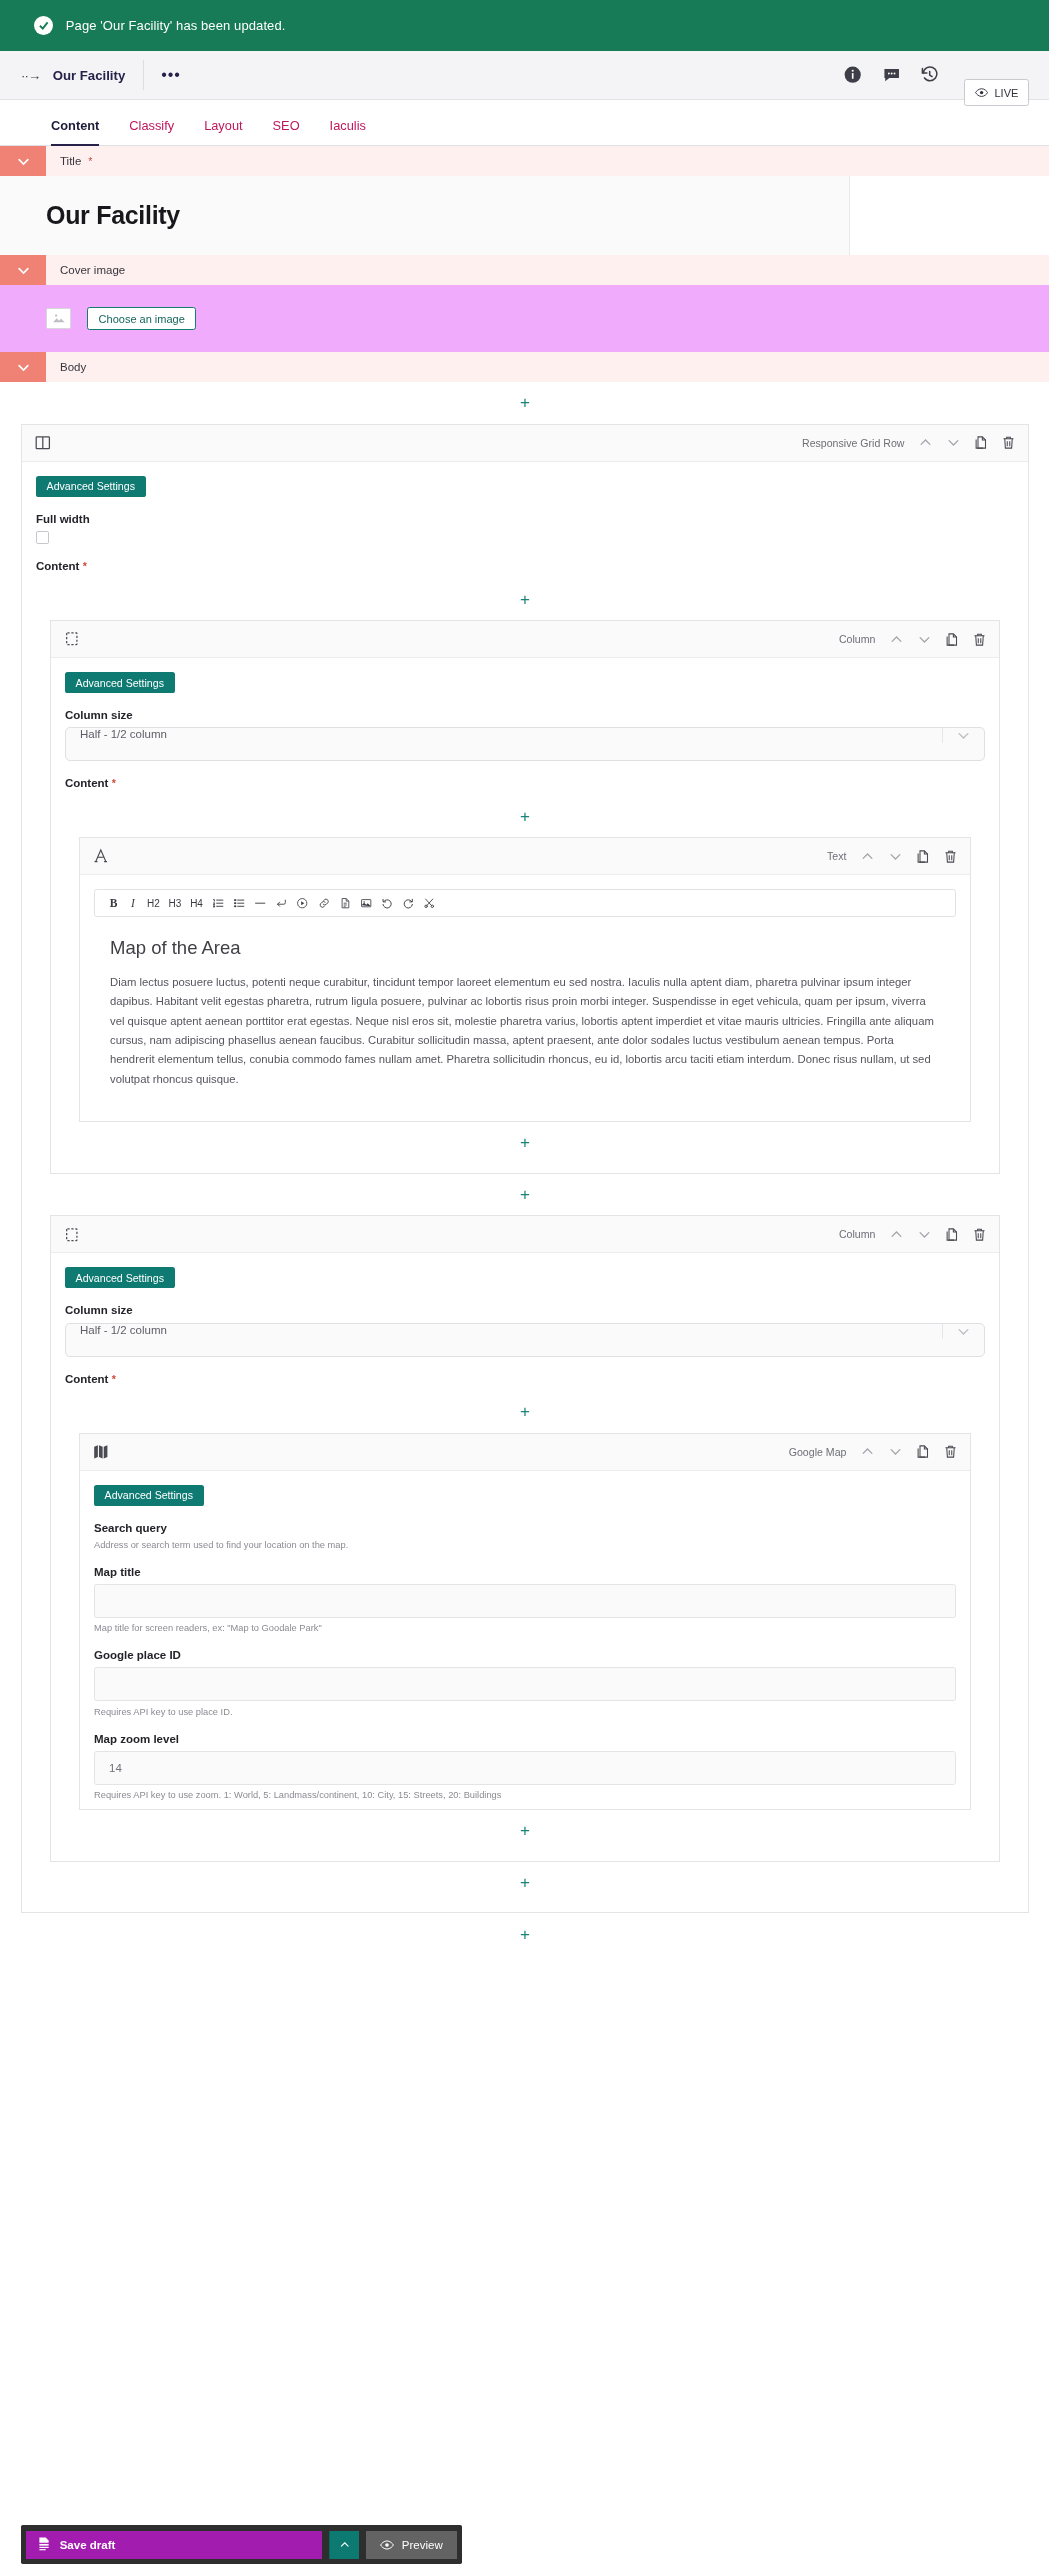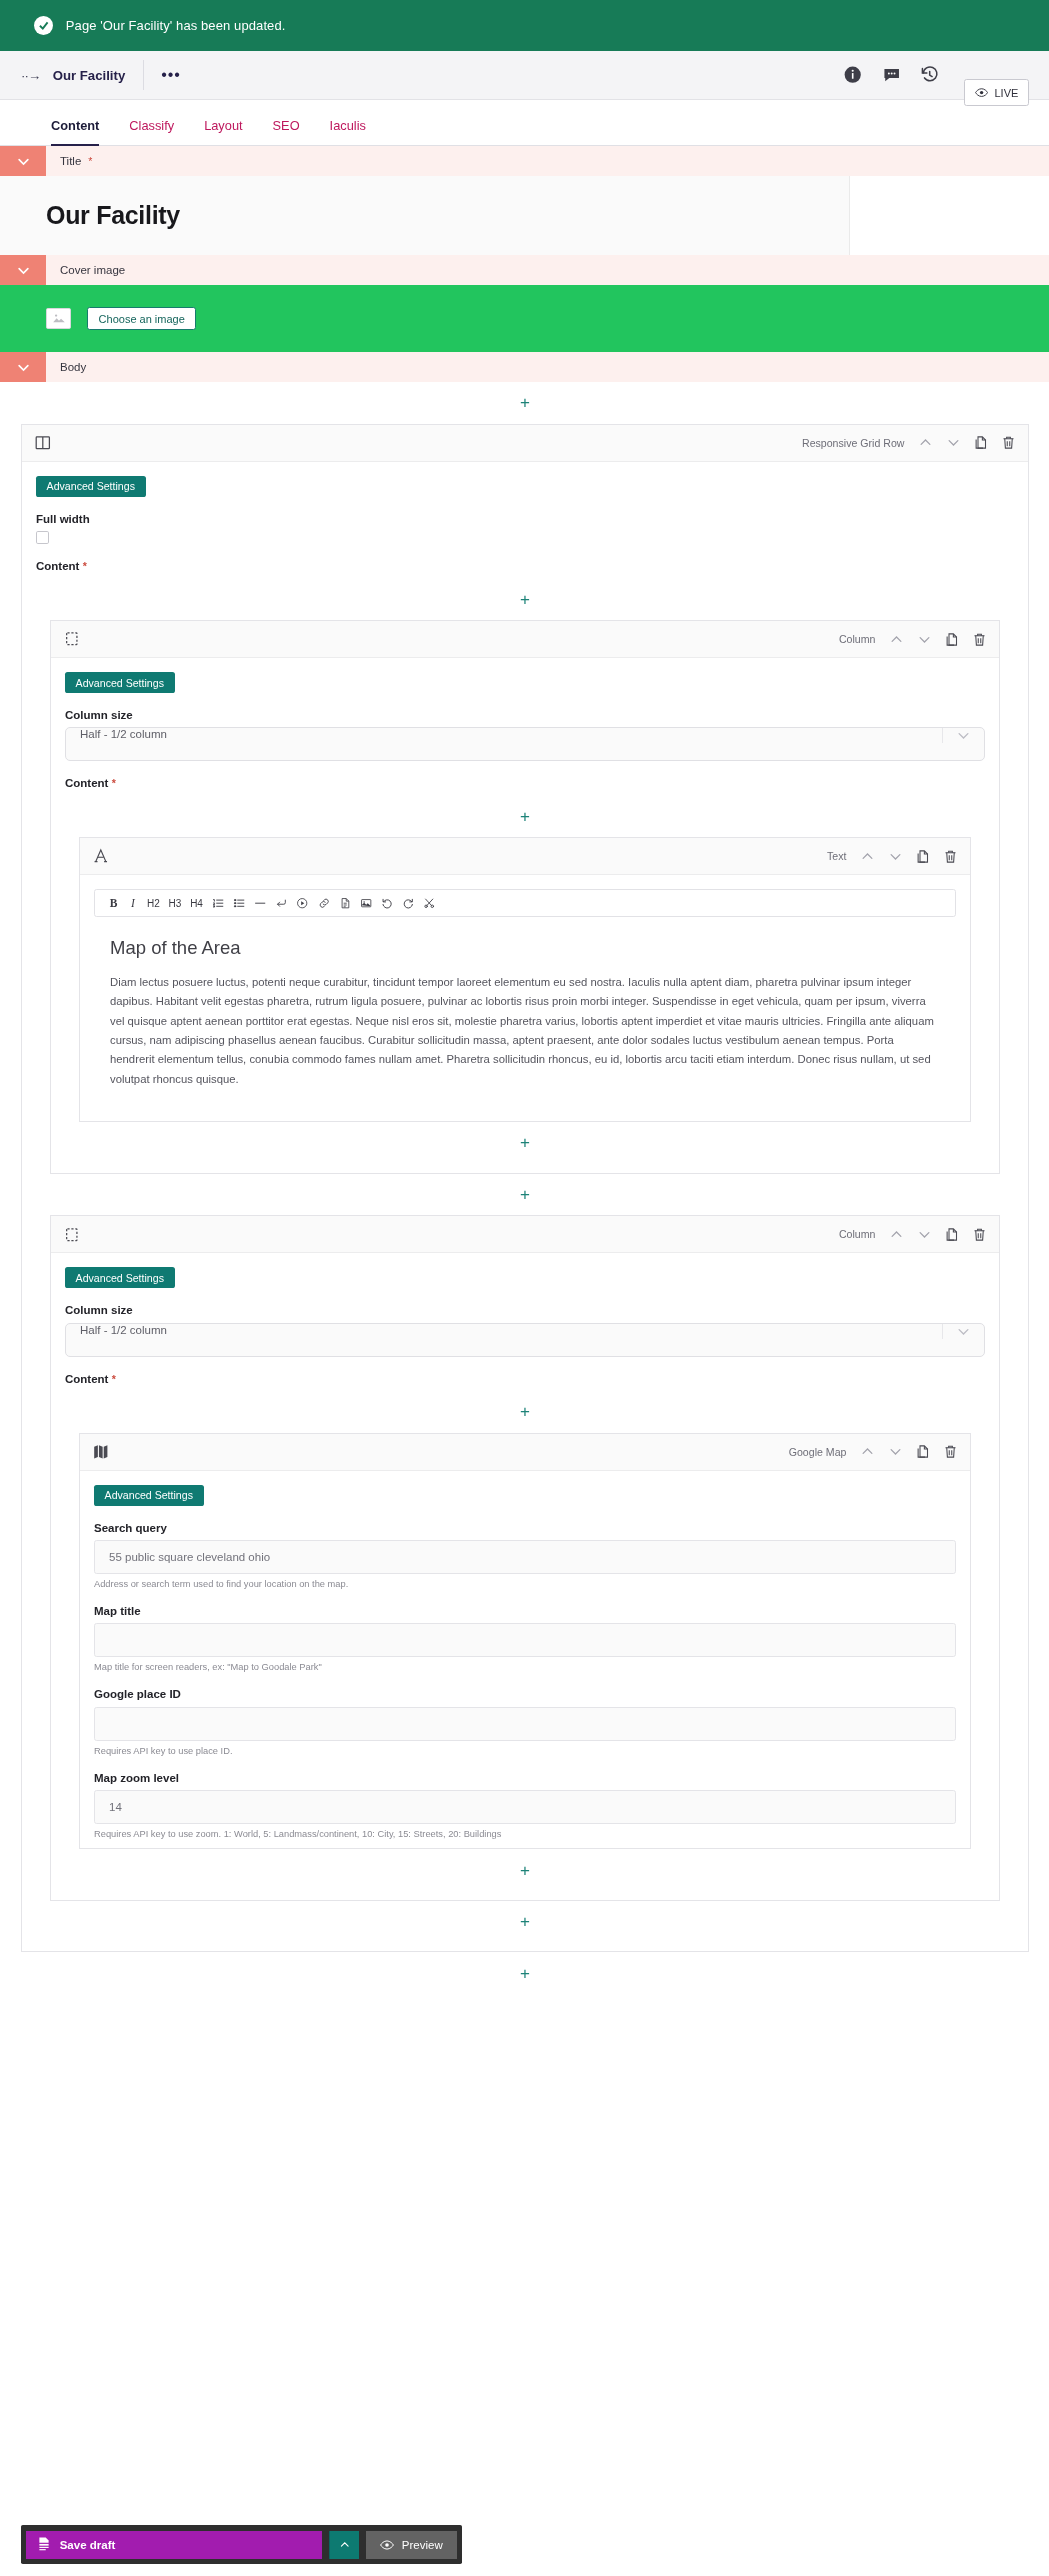--- a/index.html
+++ b/index.html
@@ -69,21 +69,21 @@
   }
   .req{color:#cb4a3d;font-size:10.6px;}
 
   
   .title-zone{background:#fafafa;height:79px;display:flex;}
   .title-left{flex:0 0 850px;border-right:0.9px solid #eaeaea;display:flex;align-items:center;padding-left:46px;}
   .title-text{font-size:25px;font-weight:bold;color:#18181c;letter-spacing:-0.3px;}
   .title-right{flex:1;background:#ffffff;}
 
   
-  .cover-zone{background:#22c55e;height:67px;display:flex;align-items:center;padding-left:46px;gap:16px;}
+  .cover-zone{background:#f0abfc;height:67px;display:flex;align-items:center;padding-left:46px;gap:16px;}
   .img-thumb{
     width:25px;height:21px;border:0.9px solid #d8d8dc;border-radius:1.8px;
     display:flex;align-items:center;justify-content:center;color:#bdbdc2;background:#fff;
   }
   .img-thumb svg{width:14px;height:12.4px;}
   .choose-btn{
     border:0.9px solid #177b6e;border-radius:2.6px;background:#fff;color:#15655c;
     height:23px;padding:0 10.6px;display:flex;align-items:center;font-size:11px;
   }
 
@@ -572,21 +572,20 @@
                   <path d="M4 6h16"></path>
                   <path d="M9 6V3.5h6V6"></path>
                   <path d="M6 6l1 15h10l1-15"></path>
                   <path d="M10 10v8M14 10v8"></path>
                 </svg>
             </div>
             <div class="block-body">
               <span class="adv-btn">Advanced Settings</span>
 
               <div class="fld-label">Search query</div>
-              <div class="text-input">55 public square cleveland ohio</div>
               <div class="help">Address or search term used to find your location on the map.</div>
 
               <div class="fld-label">Map title</div>
               <div class="text-input"></div>
               <div class="help">Map title for screen readers, ex: "Map to Goodale Park"</div>
 
               <div class="fld-label">Google place ID</div>
               <div class="text-input"></div>
               <div class="help">Requires API key to use place ID.</div>
 

